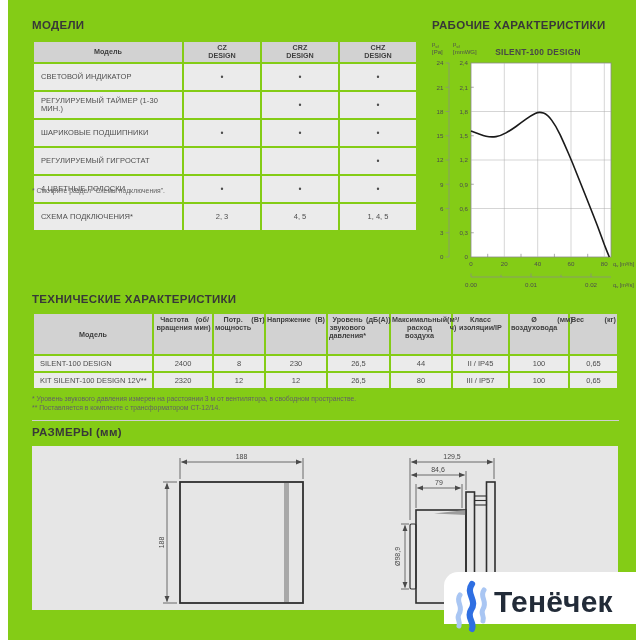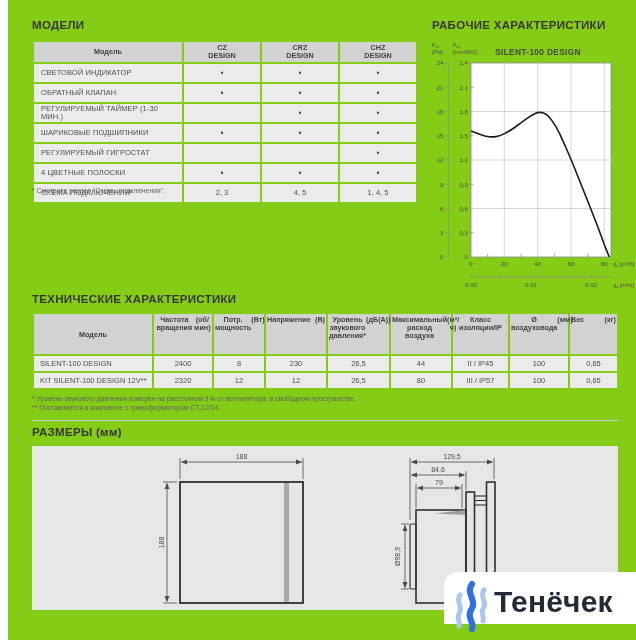--- a/index.html
+++ b/index.html
@@ -6,21 +6,21 @@
   .page{position:relative;width:636px;height:640px;background:#84cc16;overflow:hidden;
         font-family:"Liberation Sans",sans-serif;color:#444;margin-left:8px;}
   .sec-title{position:absolute;font-size:11.5px;font-weight:700;color:#383838;letter-spacing:.3px;white-space:nowrap;}
   
   table{border-collapse:separate;border-spacing:2px;table-layout:fixed;}
   .models-table{position:absolute;left:24px;top:40px;width:386px;}
   .tech-table{position:absolute;left:24px;top:312px;width:587px;}
   th,td{padding:0;margin:0;font-weight:normal;}
   .hd{background:#d2d2d2;font-size:7.2px;font-weight:700;color:#3f3f3f;text-align:center;vertical-align:middle;}
   .models-table .hd{height:20px;white-space:pre-line;line-height:8.5px;}
-  .bd{background:#ebebeb;font-size:7.5px;color:#4d4d4d;text-align:center;vertical-align:middle;height:18px;line-height:8px;}
+  .bd{background:#ebebeb;font-size:7.5px;color:#4d4d4d;text-align:center;vertical-align:middle;height:26px;line-height:8px;}
   .feat{text-align:left;padding-left:7px;letter-spacing:.1px;}
   .dotcell{font-size:8.5px;}
   .tech-table .hd{height:40px;}
   .hwrap{display:flex;flex-direction:row;justify-content:space-between;height:36px;padding:2px 1px;line-height:8px;}
   .hwrap .tname{display:block;}
   .hwrap .tunit{display:block;}
   .tech-table .bd{height:15px;}
   .modelcell{text-align:left;padding-left:6px;}
   .fnote{position:absolute;font-size:6.8px;color:#636363;line-height:9px;}
   .divider{position:absolute;left:24px;top:420px;width:587px;height:1px;background:#cfcfcf;}
@@ -65,26 +65,20 @@
       <th class="hd">CHZ
 DESIGN</th>
     </tr>
     <tr>
       <td class="bd feat">СВЕТОВОЙ ИНДИКАТОР</td>
       <td class="bd dotcell">•</td>
       <td class="bd dotcell">•</td>
       <td class="bd dotcell">•</td>
     </tr>
     <tr>
-      <td class="bd feat">ОБРАТНЫЙ КЛАПАН</td>
-      <td class="bd dotcell">•</td>
-      <td class="bd dotcell">•</td>
-      <td class="bd dotcell">•</td>
-    </tr>
-    <tr>
       <td class="bd feat">РЕГУЛИРУЕМЫЙ ТАЙМЕР (1-30 МИН.)</td>
       <td class="bd dotcell"></td>
       <td class="bd dotcell">•</td>
       <td class="bd dotcell">•</td>
     </tr>
     <tr>
       <td class="bd feat">ШАРИКОВЫЕ ПОДШИПНИКИ</td>
       <td class="bd dotcell">•</td>
       <td class="bd dotcell">•</td>
       <td class="bd dotcell">•</td>

